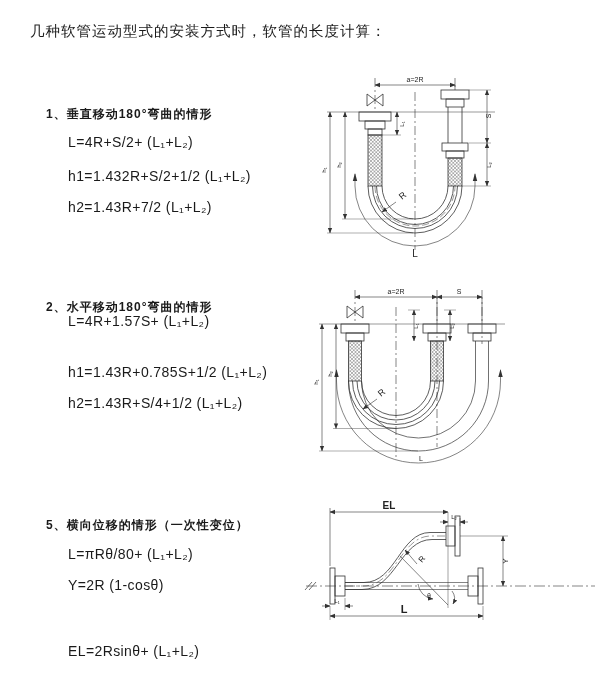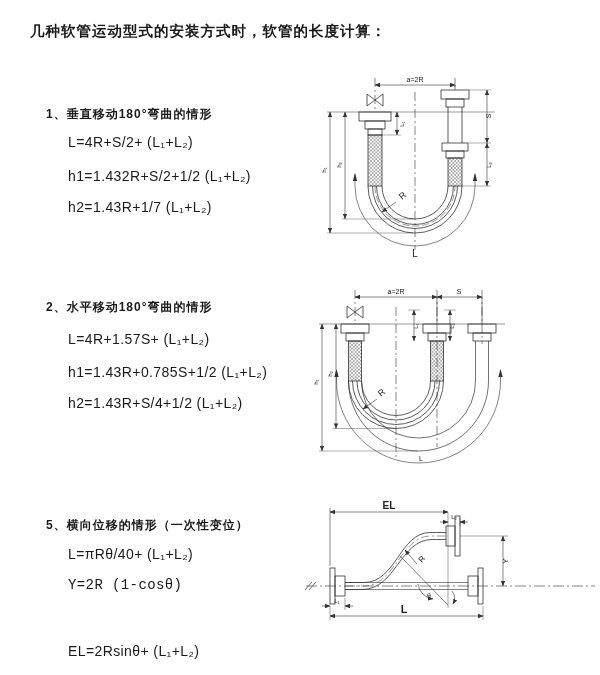--- a/index.html
+++ b/index.html
@@ -2,52 +2,52 @@
 <html><head>
 <meta charset="utf-8">
 <style>
   html,body{margin:0;padding:0;}
   body{
     width:600px;height:675px;position:relative;background:#ffffff;
     font-family:"Liberation Sans","DejaVu Sans",sans-serif;color:#1a1a1a;
     overflow:hidden;
   }
   .abs{position:absolute;white-space:nowrap;}
-  .title{font-size:14.5px;font-weight:700;letter-spacing:1px;}
+  .title{font-size:14.5px;font-weight:400;letter-spacing:1px;}
   .heading{font-size:12px;font-weight:700;letter-spacing:1px;}
   .formula{font-size:14px;font-weight:400;letter-spacing:.4px;}
   svg{position:absolute;overflow:visible;}
   svg text{font-family:"Liberation Sans","DejaVu Sans",sans-serif;fill:#222;}
   .lbl{font-size:7px;}
   .lblS{font-size:6px;}
   .lblL{font-size:10px;}
 </style>
 </head>
 <body>
 
 <div class="abs title" style="left:30px;top:22px;">几种软管运动型式的安装方式时，软管的长度计算：</div>
 
 <div>
   <div class="abs heading" style="left:46px;top:106px;">1、垂直移动180°弯曲的情形</div>
   <div class="abs formula" style="left:68px;top:134px;">L=4R+S/2+ (L₁+L₂)</div>
   <div class="abs formula" style="left:68px;top:168px;">h1=1.432R+S/2+1/2 (L₁+L₂)</div>
-  <div class="abs formula" style="left:68px;top:199px;">h2=1.43R+1/7 (L₁+L₂)</div>
+  <div class="abs formula" style="left:68px;top:199px;">h2=1.43R+7/2 (L₁+L₂)</div>
 </div>
 
 <div>
   <div class="abs heading" style="left:46px;top:299px;">2、水平移动180°弯曲的情形</div>
-  <div class="abs formula" style="left:68px;top:331px;">L=4R+1.57S+ (L₁+L₂)</div>
+  <div class="abs formula" style="left:68px;top:313px;">L=4R+1.57S+ (L₁+L₂)</div>
   <div class="abs formula" style="left:68px;top:364px;">h1=1.43R+0.785S+1/2 (L₁+L₂)</div>
   <div class="abs formula" style="left:68px;top:395px;">h2=1.43R+S/4+1/2 (L₁+L₂)</div>
 </div>
 
 <div>
   <div class="abs heading" style="left:46px;top:517px;">5、横向位移的情形（一次性变位）</div>
-  <div class="abs formula" style="left:68px;top:546px;">L=πRθ/40+ (L₁+L₂)</div>
-  <div class="abs formula" style="left:68px;top:577px;font-family:Liberation Mono, monospace;">Y=2R (1-cosθ)</div>
+  <div class="abs formula" style="left:68px;top:546px;">L=πRθ/80+ (L₁+L₂)</div>
+  <div class="abs formula" style="left:68px;top:577px;">Y=2R (1-cosθ)</div>
   <div class="abs formula" style="left:68px;top:643px;">EL=2Rsinθ+ (L₁+L₂)</div>
 </div>
 
 <svg style="left:315px;top:70px;" width="275" height="190" viewBox="0 0 275 190">
   <defs>
     <marker id="d1a" viewBox="0 0 8 8" refX="7.5" refY="4" markerWidth="9" markerHeight="9" orient="auto-start-reverse">
       <path d="M0,0.8 L8,4 L0,7.2 Z" fill="#333"></path>
     </marker>
     <pattern id="d1br" width="3.5" height="3.5" patternUnits="userSpaceOnUse">
       <path d="M0,3.5 L3.5,0 M0,0 L3.5,3.5" stroke="#555" stroke-width="0.45"></path>

